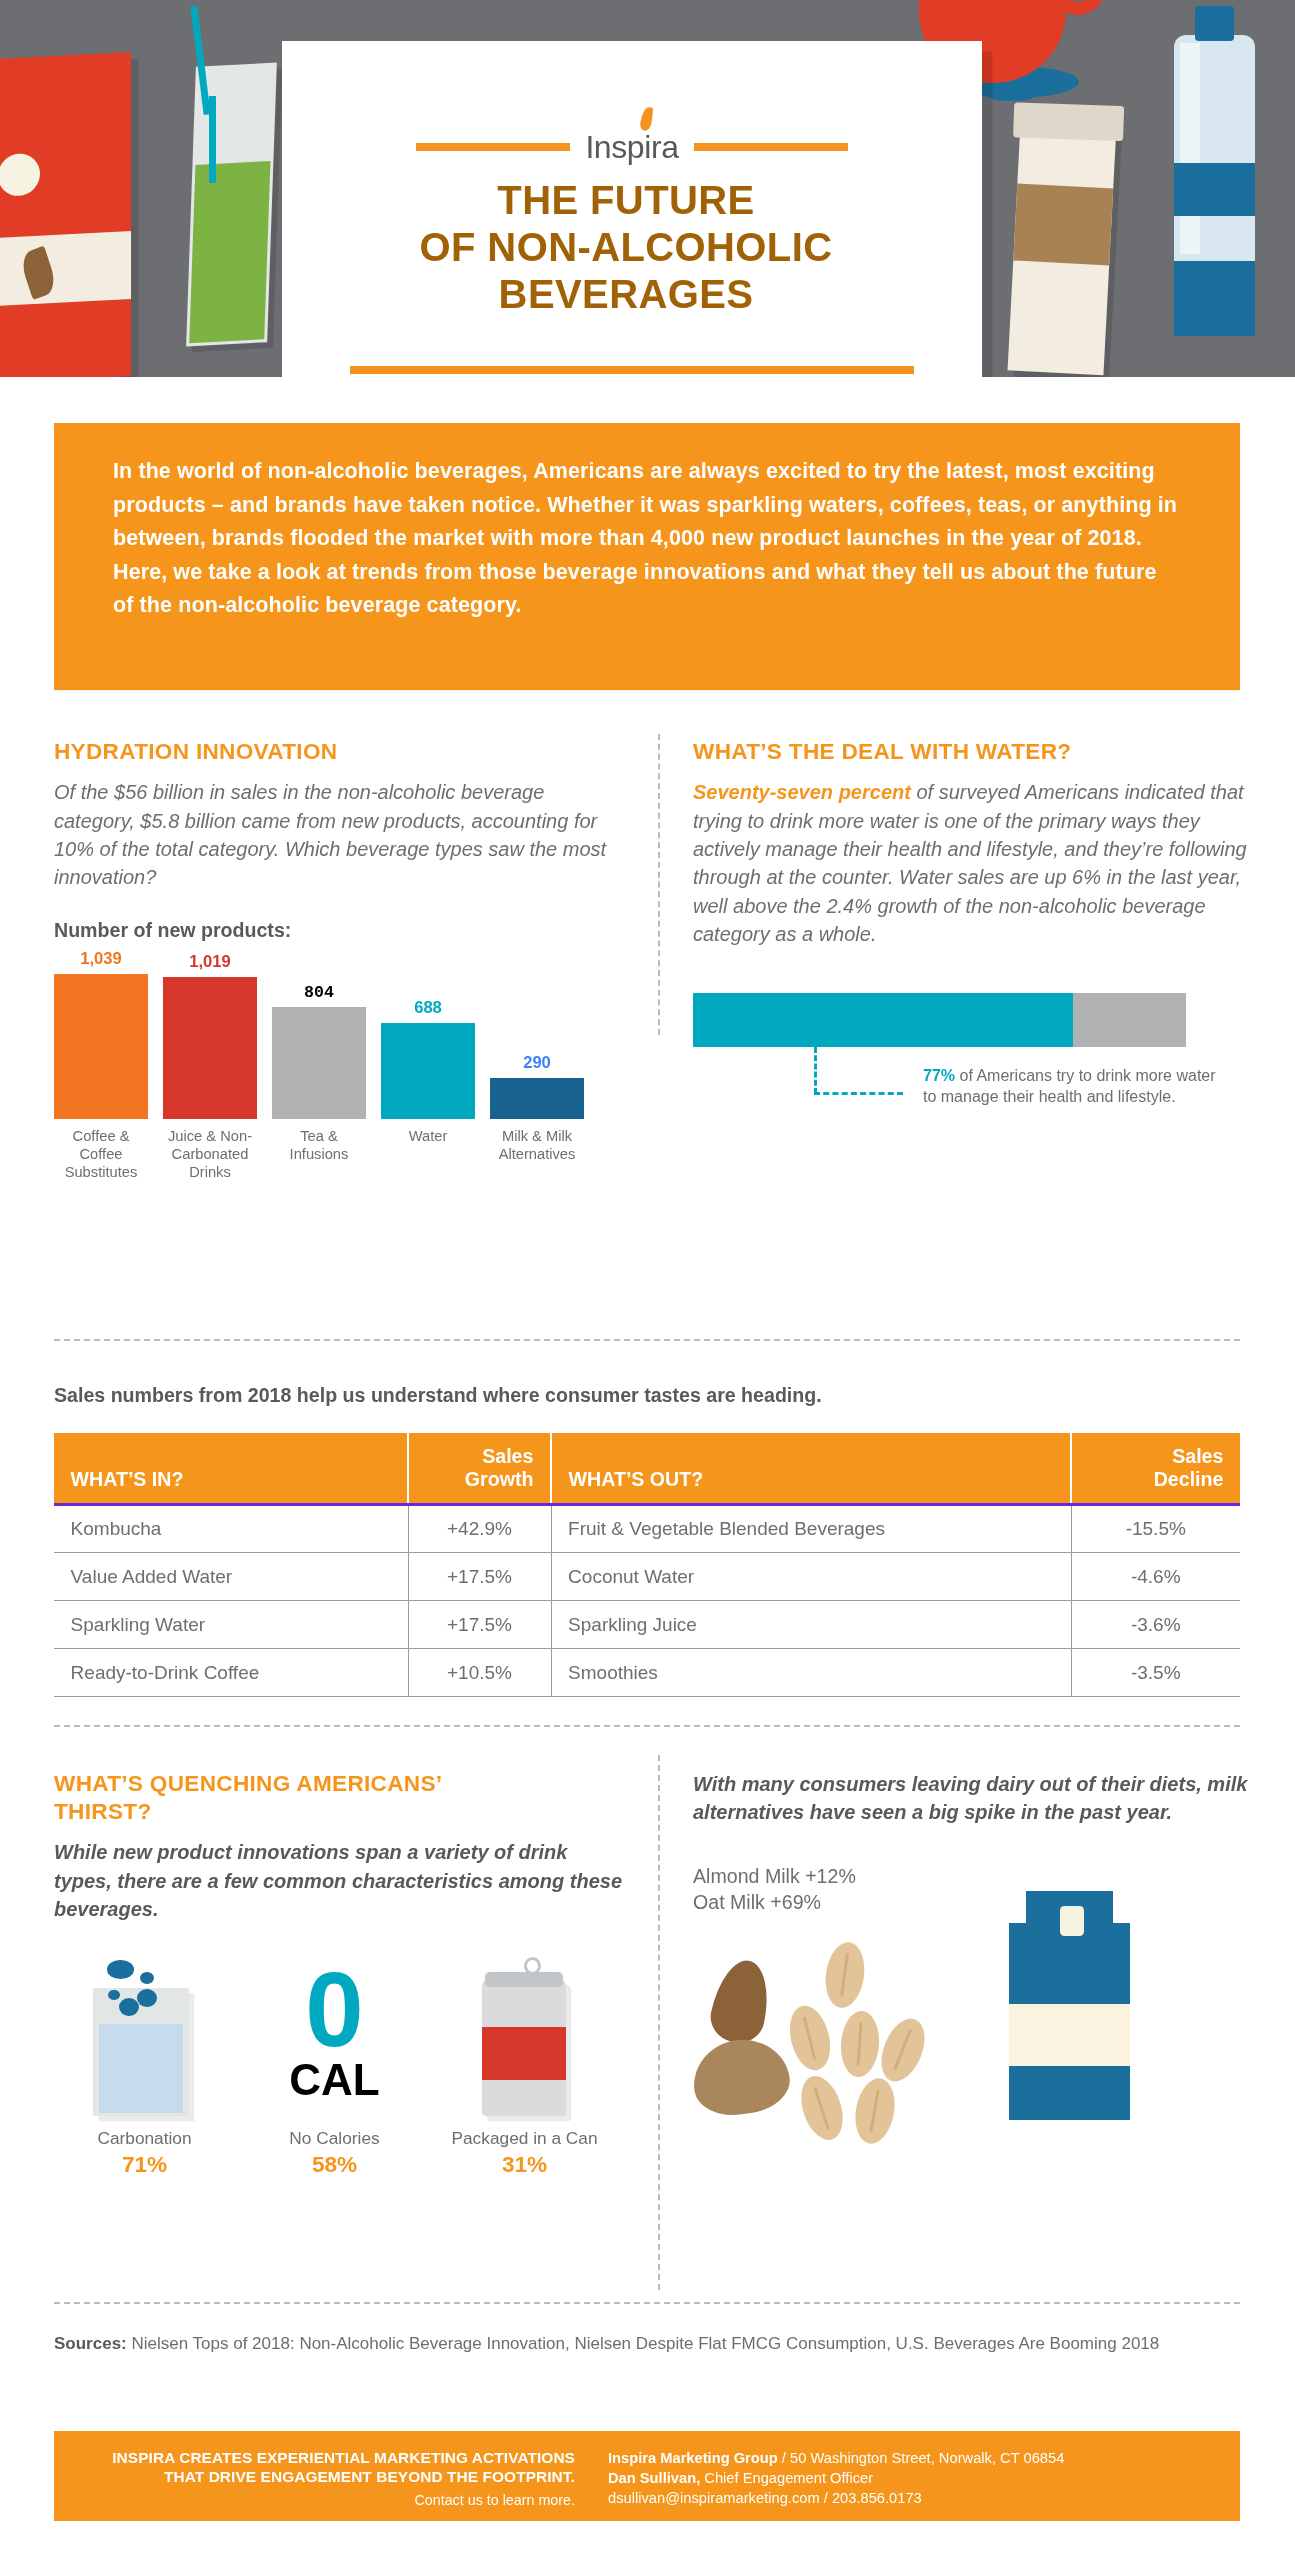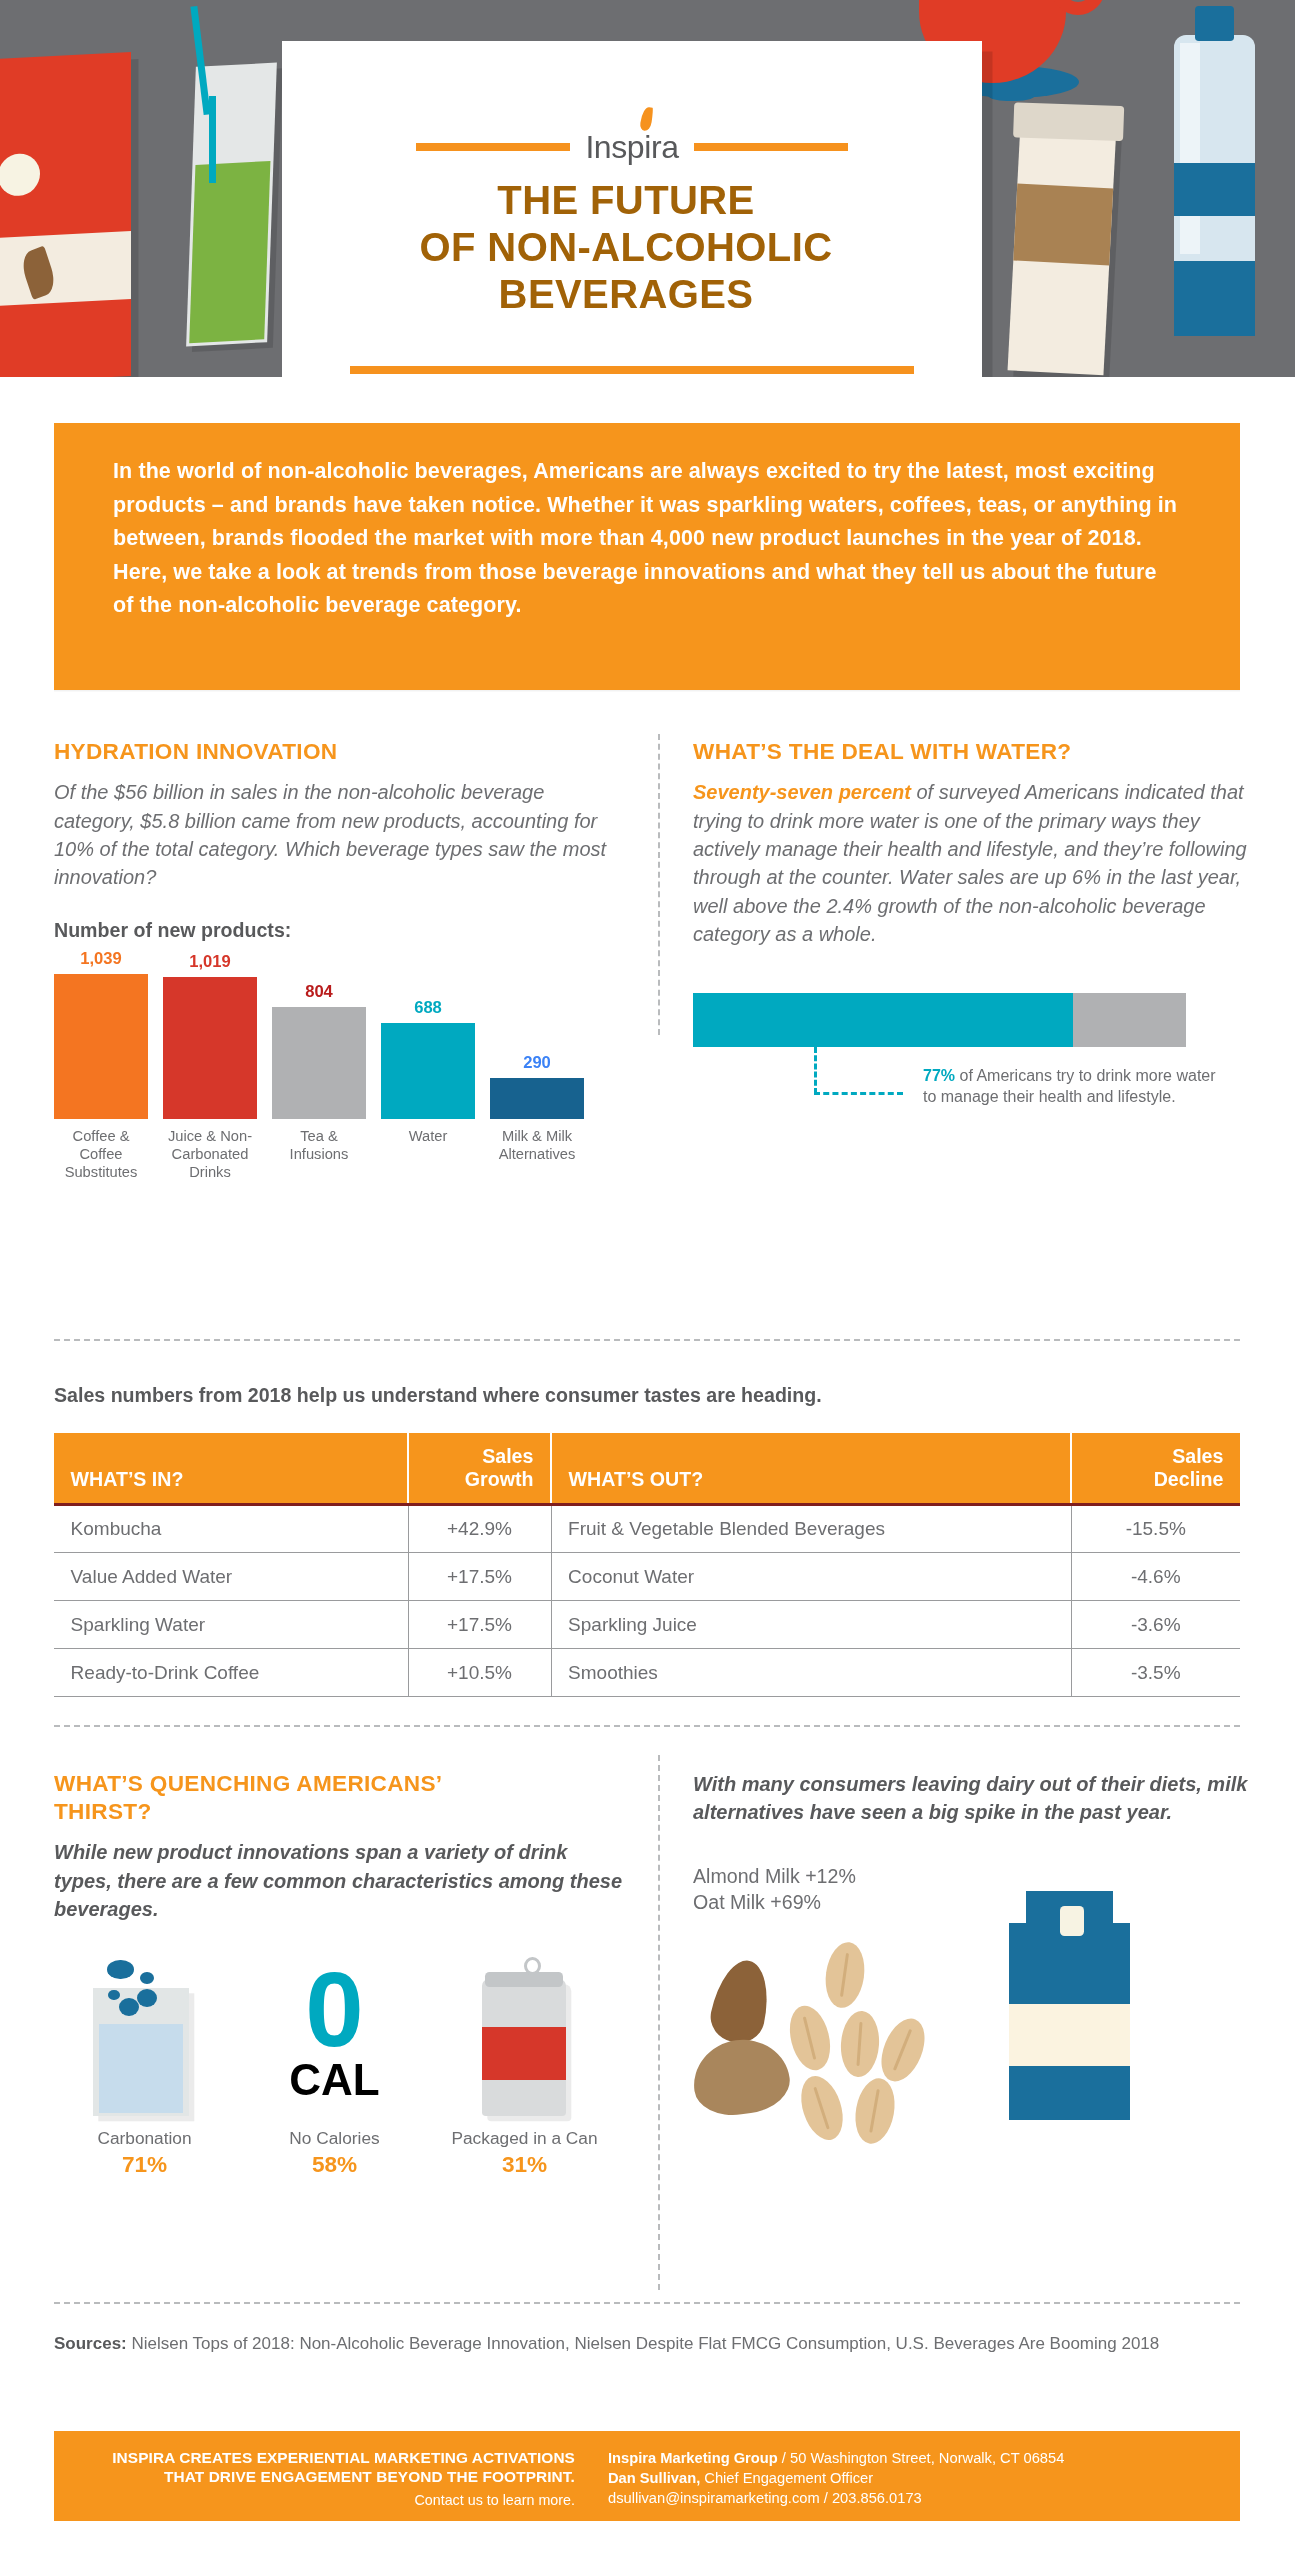--- a/index.html
+++ b/index.html
@@ -292,21 +292,21 @@
   thead th.num { text-align: right; }
   thead th:last-child { border-right: none; }
   tbody td {
     font-size: 19px; color: #6d6e71; padding: 12px 16.6px;
     border-bottom: 1.5px solid #9a9b9d;
     border-right: 1.5px solid #9a9b9d;
     height: 48px;
   }
   tbody td.num { text-align: center; }
   tbody td:last-child { border-right: none; }
-  tbody tr:first-child td { border-top: 3px solid #7f1d1d; }
+  tbody tr:first-child td { border-top: 3px solid #6d28d9; }
   .col-a { width: 354px; }
   .col-b { width: 143px; }
   .col-c { width: 520px; }
   .col-d { width: 169px; }
 
   
   .quench { position: absolute; left: 54px; top: 1770px; width: 572px; }
   .icons3 { display: flex; gap: 9px; margin-top: 27px; }
   .iconcol { width: 181px; text-align: center; }
   .iconart { height: 173px; position: relative; }
@@ -472,21 +472,21 @@
   <div class="barchart" id="barchart">
       <div class="barcol">
         <div class="barval" style="color: rgb(244, 117, 33);">1,039</div>
         <div class="bar" style="height: 145px; background: rgb(244, 117, 33);"></div>
       </div>
       <div class="barcol">
         <div class="barval" style="color: rgb(214, 55, 42);">1,019</div>
         <div class="bar" style="height: 142px; background: rgb(214, 55, 42);"></div>
       </div>
       <div class="barcol">
-        <div class="barval" style="color: #b91c1c;">804</div>
+        <div class="barval" style="color: #000000; font-family: Liberation Mono, monospace;">804</div>
         <div class="bar" style="height: 112px; background: rgb(176, 177, 179);"></div>
       </div>
       <div class="barcol">
         <div class="barval" style="color: rgb(0, 169, 192);">688</div>
         <div class="bar" style="height: 96px; background: rgb(0, 169, 192);"></div>
       </div>
       <div class="barcol">
         <div class="barval" style="color: #3b82f6;">290</div>
         <div class="bar" style="height: 41px; background: rgb(23, 98, 143);"></div>
       </div>

